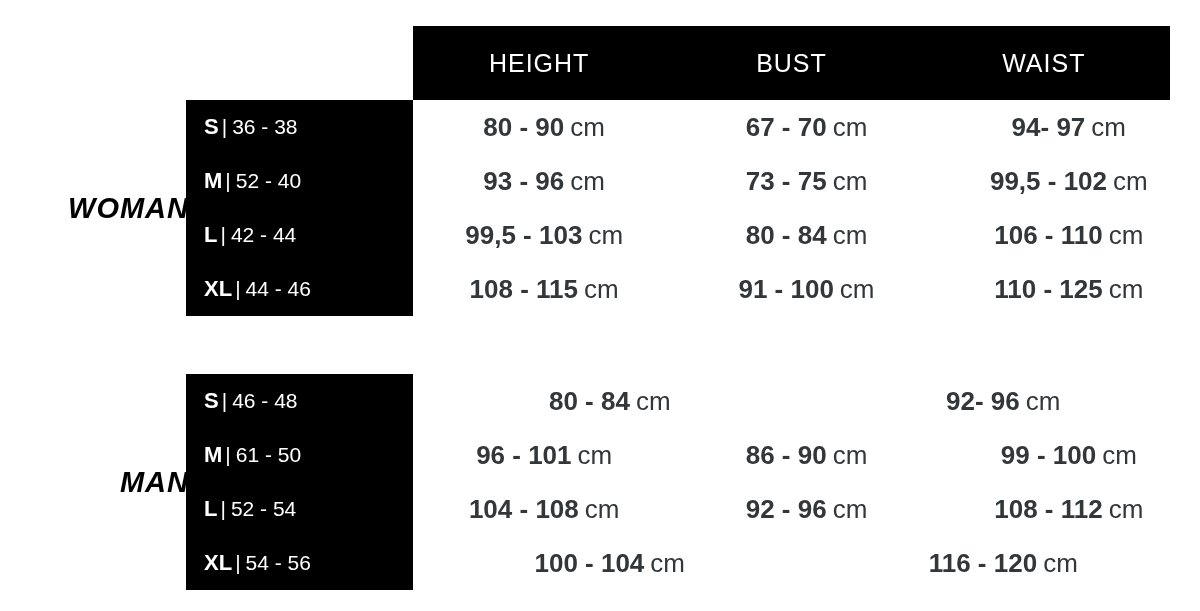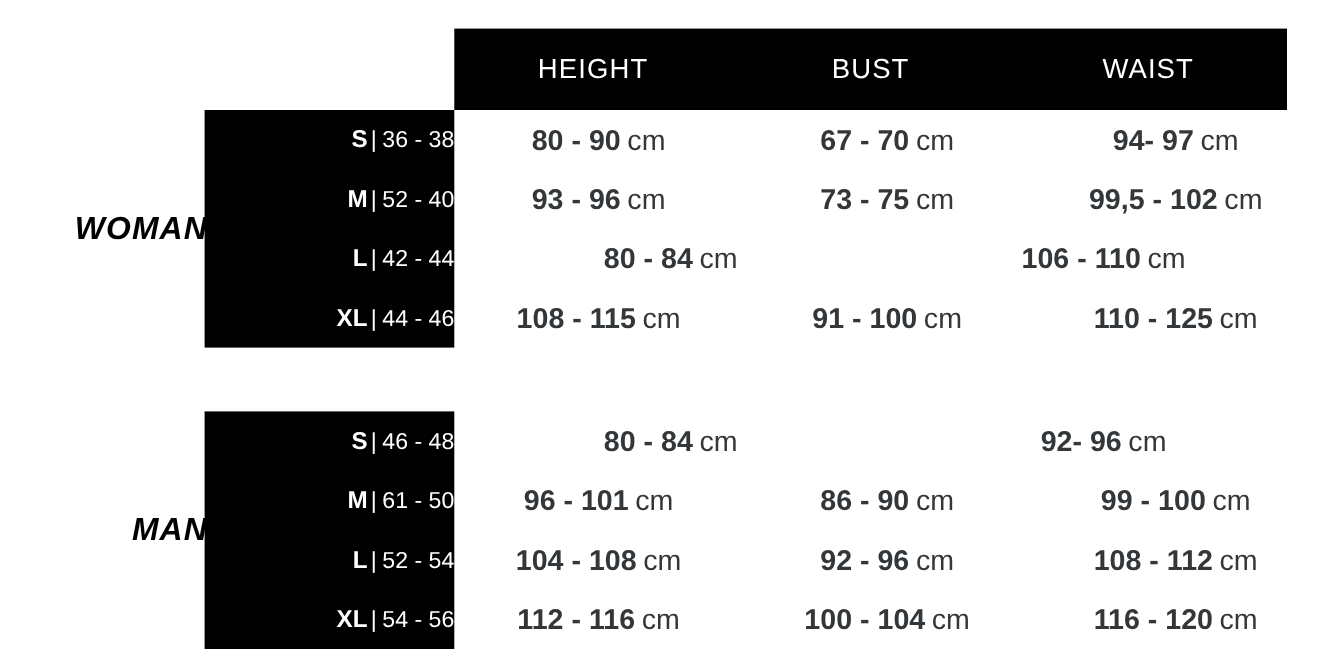--- a/index.html
+++ b/index.html
@@ -94,21 +94,20 @@
     align-items: center;
   }
 
   .size-cell {
     width: 227px;
     box-sizing: border-box;
     padding-left: 18px;
     color: #ffffff;
     font-size: 21px;
     white-space: nowrap;
-    text-align: right;
   }
   .size-cell .sz {
     font-weight: bold;
     font-size: 22px;
   }
   .size-cell .sep {
     font-weight: 400;
     padding: 0 5px 0 3px;
   }
   .size-cell .rng {
@@ -178,20 +177,23 @@
         <div class="meas-cell">
           <span class="val">99,5 - 102</span><span class="unit">cm</span>
         </div>
       </div>
 
       <div class="row">
         <div class="size-cell">
           <span class="sz">L</span><span class="sep">|</span><span class="rng">42 - 44</span>
         </div>
         <div class="meas-cell">
+          <span class="val">99,5 - 103</span><span class="unit">cm</span>
+        </div>
+        <div class="meas-cell">
           <span class="val">80 - 84</span><span class="unit">cm</span>
         </div>
         <div class="meas-cell">
           <span class="val">106 - 110</span><span class="unit">cm</span>
         </div>
       </div>
 
       <div class="row">
         <div class="size-cell">
           <span class="sz">XL</span><span class="sep">|</span><span class="rng">44 - 46</span>
@@ -255,23 +257,20 @@
         <div class="meas-cell">
           <span class="val">108 - 112</span><span class="unit">cm</span>
         </div>
       </div>
 
       <div class="row">
         <div class="size-cell">
           <span class="sz">XL</span><span class="sep">|</span><span class="rng">54 - 56</span>
         </div>
         <div class="meas-cell">
-          <span class="val">112 - 116</span><span class="unit">cm</span>
-        </div>
-        <div class="meas-cell">
           <span class="val">100 - 104</span><span class="unit">cm</span>
         </div>
         <div class="meas-cell">
           <span class="val">116 - 120</span><span class="unit">cm</span>
         </div>
       </div>
 
     </div>
   </div>
 

